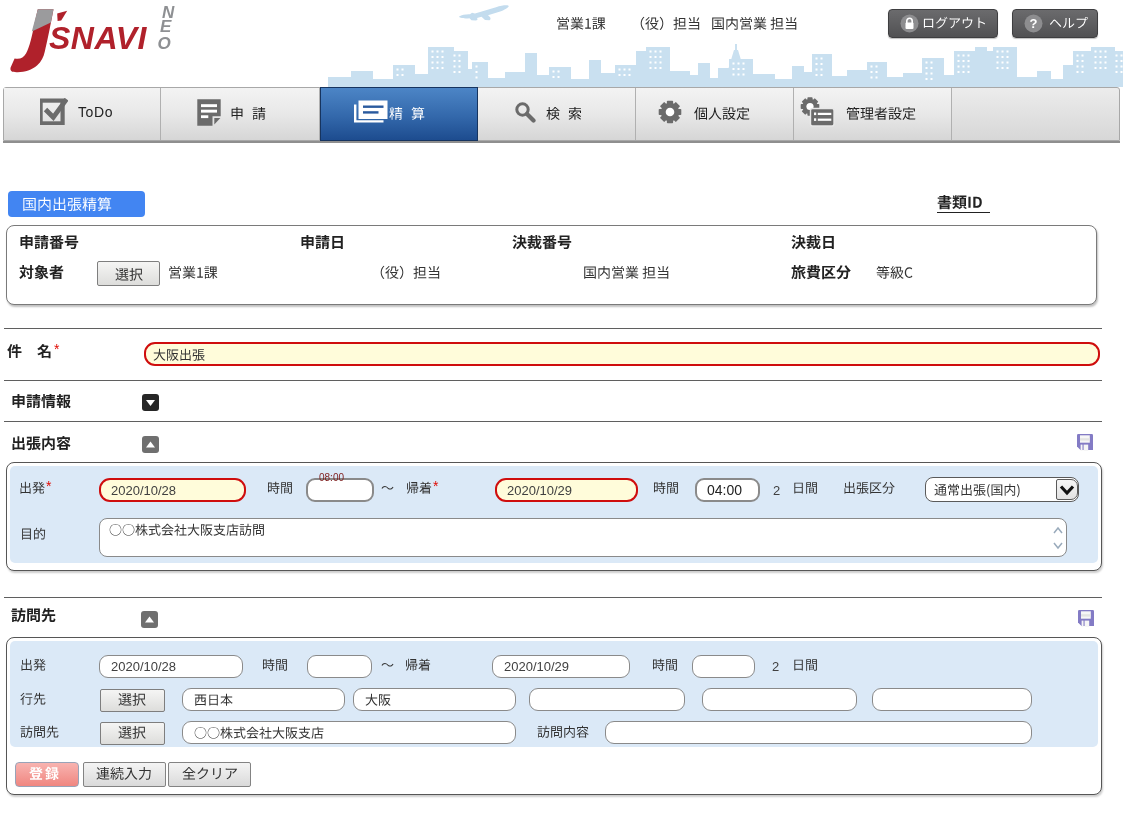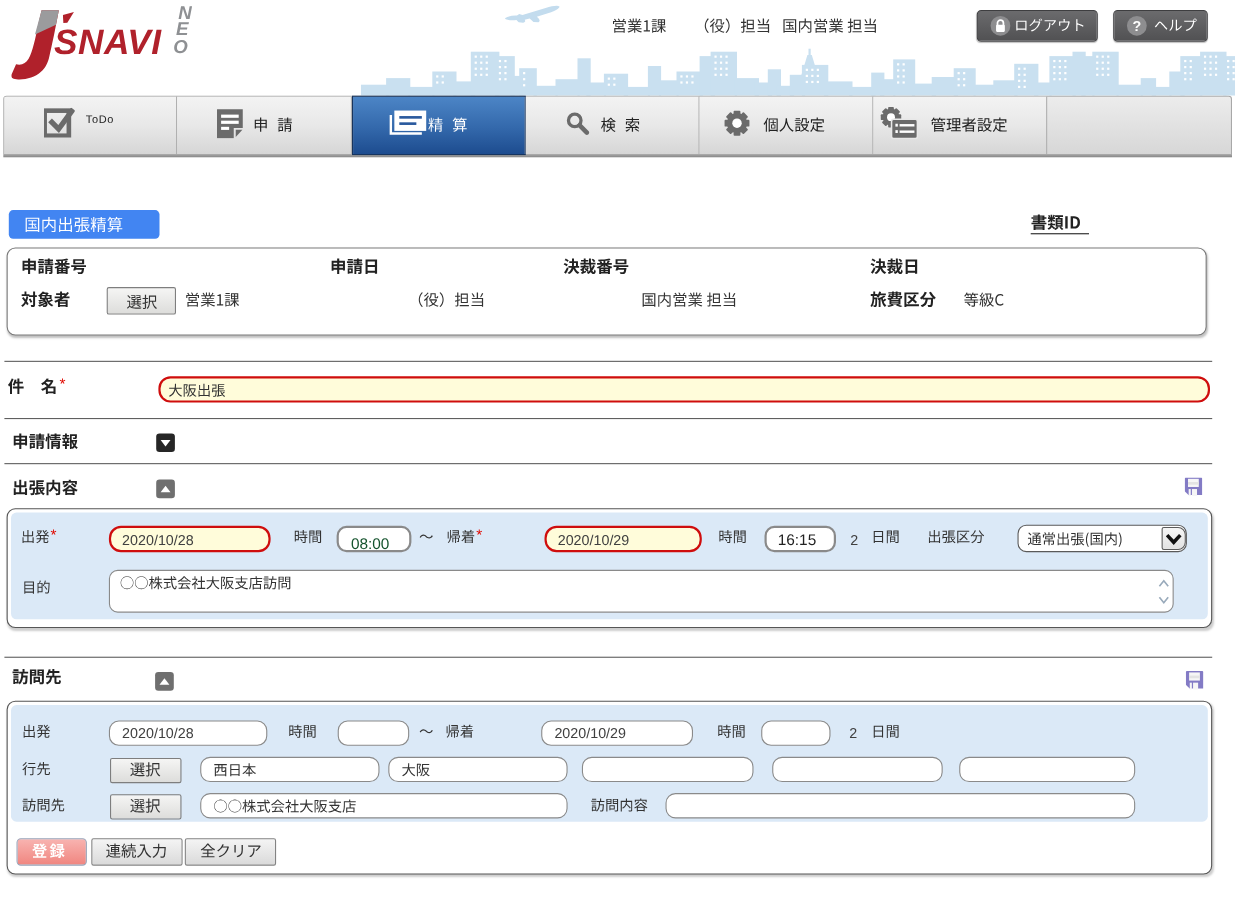--- a/index.html
+++ b/index.html
@@ -250,21 +250,21 @@
     <div class="abs" style="left:4px;top:88px;width:157px;height:52px;background:linear-gradient(#f3f3f3,#e8e8e8 50%,#d6d6d6);border-right:1px solid #b0b0b0"></div>
     <div class="abs" style="left:161px;top:88px;width:159px;height:52px;background:linear-gradient(#f3f3f3,#e8e8e8 50%,#d6d6d6);border-right:1px solid #b0b0b0"></div>
     <div class="abs" style="left:320px;top:87px;width:158px;height:54px;background:linear-gradient(#4c85c6,#3368ab 55%,#1d4c8f);border:1px solid #16345f"></div>
     <div class="abs" style="left:478px;top:88px;width:158px;height:52px;background:linear-gradient(#f3f3f3,#e8e8e8 50%,#d6d6d6);border-right:1px solid #b0b0b0"></div>
     <div class="abs" style="left:636px;top:88px;width:158px;height:52px;background:linear-gradient(#f3f3f3,#e8e8e8 50%,#d6d6d6);border-right:1px solid #b0b0b0"></div>
     <div class="abs" style="left:794px;top:88px;width:158px;height:52px;background:linear-gradient(#f3f3f3,#e8e8e8 50%,#d6d6d6);border-right:1px solid #b0b0b0"></div>
     <svg class="abs" style="left:40px;top:98px" width="28" height="27" viewBox="0 0 28 27">
       <rect x="0.6" y="2.6" width="22" height="22.8" fill="none" stroke="#6b6b6b" stroke-width="4.2"></rect>
       <path d="M5.5,11.5 L13.3,19.3 L26.6,1.2" fill="none" stroke="#6b6b6b" stroke-width="4.8"></path>
     </svg>
-    <span class="t" style="left:78px;top:104px;color:#222;font-size:10px;letter-spacing:0.6px">ToDo</span>
+    <span class="t" style="left:78px;top:104px;color:#222;font-size:14px;letter-spacing:0.6px">ToDo</span>
     <svg class="abs" style="left:197px;top:99px" width="24" height="27" viewBox="0 0 24 27">
       <path d="M0.3,0.3 H23.7 V17.3 H15.5 V26.7 H0.3 Z" fill="#6b6b6b"></path>
       <path d="M17.3,18.9 H23.4 L17.3,25.6 Z" fill="#6b6b6b"></path>
       <rect x="4" y="5.2" width="16" height="2.9" fill="#fff"></rect>
       <rect x="4" y="10.7" width="16" height="2.9" fill="#fff"></rect>
       <rect x="4" y="16.3" width="7.3" height="2.8" fill="#fff"></rect>
     </svg>
     <svg width="46" height="20" viewBox="0 0 46 20" style="position:absolute;left:230px;top:104px;overflow:visible">
       <path transform="translate(0,14.7)" d="M1.6 -9.9H12.5V-2H11.4V-8.9H2.6V-1.9H1.6ZM2.2 -6.9H12V-5.9H2.2ZM2.2 -3.7H12V-2.7H2.2ZM6.4 -11.8H7.5V1.1H6.4Z M23.2 -7.5H27.3V-6.7H23.2ZM23.2 -11.3H27.2V-10.4H23.2ZM23.2 -5.7H27.3V-4.8H23.2ZM22.5 -9.4H27.8V-8.6H22.5ZM23.7 -3.8H27.3V0.3H23.7V-0.5H26.4V-2.9H23.7ZM23.2 -3.8H24.1V1H23.2ZM28.1 -10.8H35.1V-10H28.1ZM28.4 -9.2H34.9V-8.4H28.4ZM27.7 -7.5H35.4V-6.7H27.7ZM31 -11.8H32V-6.8H31ZM28.8 -5.8H34.2V-5H29.8V1.1H28.8ZM33.6 -5.8H34.6V0Q34.6 0.4 34.5 0.6Q34.4 0.8 34.1 0.9Q33.8 1 33.4 1.1Q32.9 1.1 32.3 1.1Q32.2 0.9 32.2 0.6Q32.1 0.4 32 0.2Q32.4 0.2 32.8 0.2Q33.2 0.2 33.3 0.2Q33.5 0.2 33.5 0.2Q33.6 0.1 33.6 -0ZM29.2 -4H34.1V-3.3H29.2ZM29.2 -2.3H34.1V-1.5H29.2Z" fill="#222"></path>
     </svg>
@@ -401,35 +401,35 @@
     <svg width="28" height="18" viewBox="0 0 28 18" style="position:absolute;left:19px;top:479px;overflow:visible">
       <path transform="translate(0,13.7)" d="M1.9 -0.7H11.1V0.2H1.9ZM5.9 -10.9H6.9V-0.2H5.9ZM1.5 -4.4H2.4V1H1.5ZM10.6 -4.4H11.6V1H10.6ZM2 -9.7H2.9V-6.1H10.1V-9.7H11.1V-5.2H2Z M15.9 -6.3H23.1V-5.4H15.9ZM14.6 -10.4H18.5V-9.5H14.6ZM14.3 -3.4H24.7V-2.5H14.3ZM18.2 -10.4H18.3L18.5 -10.4L19.2 -10.1Q18.8 -9.1 18.3 -8.3Q17.7 -7.5 17 -6.8Q16.3 -6.1 15.5 -5.6Q14.8 -5.1 14 -4.7Q13.9 -4.9 13.7 -5.1Q13.5 -5.3 13.4 -5.5Q14.1 -5.8 14.8 -6.2Q15.6 -6.7 16.2 -7.3Q16.9 -7.9 17.4 -8.7Q17.9 -9.4 18.2 -10.2ZM17.3 -5.9H18.3V-3.6Q18.3 -3 18.2 -2.3Q18 -1.6 17.7 -1Q17.3 -0.4 16.6 0.1Q15.9 0.7 14.7 1.1Q14.6 1 14.5 0.8Q14.4 0.7 14.3 0.6Q14.1 0.4 14 0.3Q15.1 -0 15.8 -0.5Q16.5 -1 16.8 -1.5Q17.1 -2 17.2 -2.5Q17.3 -3.1 17.3 -3.6ZM20.5 -10.9Q21 -9.7 21.7 -8.7Q22.5 -7.6 23.5 -6.8Q24.5 -6 25.6 -5.6Q25.5 -5.5 25.4 -5.3Q25.3 -5.2 25.1 -5Q25 -4.9 25 -4.7Q23.8 -5.3 22.8 -6.1Q21.8 -7 21 -8.2Q20.2 -9.3 19.7 -10.6ZM14.5 -8.5 15.1 -9Q15.4 -8.8 15.7 -8.6Q16 -8.3 16.3 -8.1Q16.6 -7.8 16.8 -7.6L16.2 -7Q16 -7.2 15.7 -7.5Q15.4 -7.7 15.1 -8Q14.8 -8.3 14.5 -8.5ZM23 -10.8 23.7 -10.3Q23.2 -9.8 22.6 -9.3Q22 -8.8 21.5 -8.4L20.9 -8.9Q21.2 -9.1 21.6 -9.5Q22 -9.8 22.3 -10.1Q22.7 -10.5 23 -10.8ZM24.5 -9.3 25.2 -8.8Q24.7 -8.3 24 -7.7Q23.4 -7.2 22.8 -6.9L22.3 -7.3Q22.6 -7.6 23 -7.9Q23.4 -8.3 23.8 -8.6Q24.2 -9 24.5 -9.3ZM20.6 -5.8H21.6V-0.4Q21.6 -0.1 21.7 -0Q21.8 0.1 22.1 0.1Q22.2 0.1 22.4 0.1Q22.6 0.1 22.8 0.1Q23.1 0.1 23.3 0.1Q23.5 0.1 23.6 0.1Q23.8 0.1 23.9 -0.1Q24 -0.2 24 -0.5Q24.1 -0.9 24.1 -1.6Q24.3 -1.5 24.5 -1.4Q24.8 -1.2 25 -1.2Q24.9 -0.4 24.8 0.1Q24.7 0.6 24.4 0.8Q24.1 0.9 23.7 0.9Q23.6 0.9 23.3 0.9Q23.1 0.9 22.8 0.9Q22.5 0.9 22.3 0.9Q22 0.9 22 0.9Q21.4 0.9 21.1 0.8Q20.8 0.7 20.7 0.4Q20.6 0.1 20.6 -0.4Z" fill="#333"></path>
     </svg>
     <span class="t" style="left:46px;top:478px;color:#e00900;font-size:14px">*</span>
     <div class="inpY" style="left:99px;top:478px;width:147px;height:24px"></div>
     <span class="t" style="left:111px;top:483px">2020/10/28</span>
     <svg width="28" height="18" viewBox="0 0 28 18" style="position:absolute;left:267px;top:479px;overflow:visible">
       <path transform="translate(0,13.7)" d="M5.5 -9.4H12V-8.5H5.5ZM4.9 -6.8H12.5V-6H4.9ZM5 -4.5H12.4V-3.6H5ZM8.2 -10.9H9.2V-6.3H8.2ZM9.9 -6.1H10.9V-0.1Q10.9 0.3 10.8 0.5Q10.6 0.7 10.3 0.9Q10 1 9.5 1Q9 1 8.2 1Q8.2 0.8 8.1 0.6Q8 0.3 7.9 0.1Q8.5 0.1 9 0.1Q9.5 0.1 9.6 0.1Q9.8 0.1 9.9 0.1Q9.9 0 9.9 -0.1ZM5.8 -2.7 6.6 -3.2Q6.9 -2.8 7.2 -2.4Q7.6 -2 7.8 -1.7Q8.1 -1.3 8.3 -0.9L7.4 -0.4Q7.3 -0.7 7 -1.1Q6.8 -1.5 6.4 -2Q6.1 -2.4 5.8 -2.7ZM1.5 -10.1H4.7V-1.5H1.5V-2.4H3.8V-9.2H1.5ZM1.5 -6.3H4.2V-5.4H1.5ZM1 -10.1H1.9V-0.5H1Z M17.5 -3H21.5V-2.2H17.5ZM17.5 -4.9H21.9V-0.2H17.5V-0.9H21V-4.1H17.5ZM17.1 -4.9H17.9V0.5H17.1ZM14.7 -8.5H18.3V-7.8H14.7ZM20.6 -8.5H24.3V-7.8H20.6ZM23.9 -10.4H24.9V-0.2Q24.9 0.2 24.8 0.5Q24.7 0.7 24.3 0.9Q24 1 23.5 1Q23 1 22.1 1Q22.1 0.9 22.1 0.7Q22 0.5 21.9 0.4Q21.9 0.2 21.8 0Q22.2 0.1 22.6 0.1Q22.9 0.1 23.2 0.1Q23.5 0 23.6 0Q23.8 0 23.9 -0Q23.9 -0.1 23.9 -0.3ZM14.7 -10.4H18.9V-5.9H14.7V-6.6H18V-9.6H14.7ZM24.4 -10.4V-9.6H21V-6.6H24.4V-5.9H20.1V-10.4ZM14.2 -10.4H15.1V1.1H14.2Z" fill="#333"></path>
     </svg>
     <div class="abs" style="left:306px;top:478px;width:68px;height:24px;background:#fff;border:2px solid #8a8a8a;border-radius:9px"></div>
-    <span class="t" style="left:319px;top:486px;font-size:14px;color:#14532d">08:00</span>
+    <span class="t" style="left:319px;top:472px;font-size:10px;color:#7f1d1d">08:00</span>
     <svg width="15" height="18" viewBox="0 0 15 18" style="position:absolute;left:381px;top:479px;overflow:visible">
       <path transform="translate(0,13.7)" d="M6.1 -4.6Q5.6 -5.1 5.1 -5.4Q4.6 -5.6 3.9 -5.6Q3.2 -5.6 2.5 -5.2Q1.9 -4.7 1.5 -3.9L0.5 -4.4Q1.2 -5.5 2 -6.1Q2.9 -6.7 3.9 -6.7Q4.8 -6.7 5.5 -6.3Q6.2 -6 6.9 -5.3Q7.4 -4.8 7.9 -4.5Q8.4 -4.2 9.1 -4.2Q9.8 -4.2 10.5 -4.7Q11.1 -5.2 11.5 -6L12.5 -5.5Q11.8 -4.3 11 -3.8Q10.1 -3.2 9.1 -3.2Q8.2 -3.2 7.5 -3.5Q6.8 -3.9 6.1 -4.6Z" fill="#333"></path>
     </svg>
     <svg width="28" height="18" viewBox="0 0 28 18" style="position:absolute;left:406px;top:479px;overflow:visible">
       <path transform="translate(0,13.7)" d="M1 -9.4H1.9V-3.2H1ZM7.7 -5.2H8.6V1H7.7ZM3.1 -10.9H3.9V-5.7Q3.9 -4.7 3.9 -3.8Q3.8 -2.9 3.6 -2Q3.4 -1.2 2.9 -0.4Q2.5 0.4 1.8 1Q1.7 0.9 1.6 0.8Q1.4 0.7 1.3 0.6Q1.2 0.5 1.1 0.4Q2 -0.4 2.4 -1.4Q2.8 -2.3 2.9 -3.4Q3.1 -4.5 3.1 -5.7ZM5.2 -3.9H10.8V-3.1H6.1V0.2H5.2ZM5.2 -10.6H11.2V-6.6H5.1V-7.4H10.3V-9.8H5.2ZM5.5 -9H10.9V-8.3H5.5ZM10.4 -3.9H11.3V-0.8Q11.3 -0.5 11.2 -0.3Q11.1 -0.1 10.9 -0Q10.7 0.1 10.3 0.1Q10 0.1 9.5 0.1Q9.5 -0.1 9.4 -0.3Q9.3 -0.5 9.2 -0.7Q9.6 -0.7 9.9 -0.7Q10.1 -0.7 10.2 -0.7Q10.3 -0.7 10.3 -0.7Q10.4 -0.8 10.4 -0.9ZM4.3 -5.9H12.2V-3.8H11.3V-5.1H5.2V-3.8H4.3Z M14.5 -9.5H24.6V-8.7H14.5ZM15 -7.8H24V-7.1H15ZM17 -3H23.3V-2.4H17ZM17 -1.6H23.3V-1H17ZM17 -0.2H23.4V0.5H17ZM13.9 -6.1H25.1V-5.3H13.9ZM19 -9H20V-5.5H19ZM16.1 -10.6 16.9 -10.9Q17.2 -10.6 17.5 -10.3Q17.8 -9.9 17.9 -9.6L17 -9.2Q16.9 -9.5 16.6 -9.9Q16.4 -10.3 16.1 -10.6ZM21.9 -11 23 -10.6Q22.7 -10.3 22.4 -9.9Q22.1 -9.5 21.8 -9.3L21 -9.6Q21.3 -9.9 21.5 -10.3Q21.8 -10.7 21.9 -11ZM16.8 -5.8 17.7 -5.6Q17.2 -4 16.2 -2.7Q15.3 -1.4 14.2 -0.6Q14.1 -0.7 14 -0.8Q13.8 -0.9 13.7 -1.1Q13.5 -1.2 13.4 -1.3Q14.5 -2.1 15.4 -3.2Q16.3 -4.4 16.8 -5.8ZM16.5 -4.6H23.9V1H22.9V-3.8H17.5V1H16.5Z" fill="#333"></path>
     </svg>
     <span class="t" style="left:433px;top:478px;color:#e00900;font-size:14px">*</span>
     <div class="inpY" style="left:495px;top:478px;width:143px;height:24px"></div>
     <span class="t" style="left:507px;top:483px">2020/10/29</span>
     <svg width="28" height="18" viewBox="0 0 28 18" style="position:absolute;left:653px;top:479px;overflow:visible">
       <path transform="translate(0,13.7)" d="M5.5 -9.4H12V-8.5H5.5ZM4.9 -6.8H12.5V-6H4.9ZM5 -4.5H12.4V-3.6H5ZM8.2 -10.9H9.2V-6.3H8.2ZM9.9 -6.1H10.9V-0.1Q10.9 0.3 10.8 0.5Q10.6 0.7 10.3 0.9Q10 1 9.5 1Q9 1 8.2 1Q8.2 0.8 8.1 0.6Q8 0.3 7.9 0.1Q8.5 0.1 9 0.1Q9.5 0.1 9.6 0.1Q9.8 0.1 9.9 0.1Q9.9 0 9.9 -0.1ZM5.8 -2.7 6.6 -3.2Q6.9 -2.8 7.2 -2.4Q7.6 -2 7.8 -1.7Q8.1 -1.3 8.3 -0.9L7.4 -0.4Q7.3 -0.7 7 -1.1Q6.8 -1.5 6.4 -2Q6.1 -2.4 5.8 -2.7ZM1.5 -10.1H4.7V-1.5H1.5V-2.4H3.8V-9.2H1.5ZM1.5 -6.3H4.2V-5.4H1.5ZM1 -10.1H1.9V-0.5H1Z M17.5 -3H21.5V-2.2H17.5ZM17.5 -4.9H21.9V-0.2H17.5V-0.9H21V-4.1H17.5ZM17.1 -4.9H17.9V0.5H17.1ZM14.7 -8.5H18.3V-7.8H14.7ZM20.6 -8.5H24.3V-7.8H20.6ZM23.9 -10.4H24.9V-0.2Q24.9 0.2 24.8 0.5Q24.7 0.7 24.3 0.9Q24 1 23.5 1Q23 1 22.1 1Q22.1 0.9 22.1 0.7Q22 0.5 21.9 0.4Q21.9 0.2 21.8 0Q22.2 0.1 22.6 0.1Q22.9 0.1 23.2 0.1Q23.5 0 23.6 0Q23.8 0 23.9 -0Q23.9 -0.1 23.9 -0.3ZM14.7 -10.4H18.9V-5.9H14.7V-6.6H18V-9.6H14.7ZM24.4 -10.4V-9.6H21V-6.6H24.4V-5.9H20.1V-10.4ZM14.2 -10.4H15.1V1.1H14.2Z" fill="#333"></path>
     </svg>
     <div class="abs" style="left:695px;top:478px;width:65px;height:24px;background:#fff;border:2px solid #8a8a8a;border-radius:9px"></div>
-    <span class="t" style="left:707px;top:482px;font-size:14px;color:#222">16:15</span>
+    <span class="t" style="left:707px;top:482px;font-size:14px;color:#222">04:00</span>
     <span class="t" style="left:773px;top:483px">2</span>
     <svg width="28" height="18" viewBox="0 0 28 18" style="position:absolute;left:792px;top:479px;overflow:visible">
       <path transform="translate(0,13.7)" d="M2.3 -10H10.8V0.8H9.8V-9.1H3.3V0.9H2.3ZM3 -5.5H10.2V-4.6H3ZM2.9 -0.9H10.2V0H2.9Z M17.5 -3H21.5V-2.2H17.5ZM17.5 -4.9H21.9V-0.2H17.5V-0.9H21V-4.1H17.5ZM17.1 -4.9H17.9V0.5H17.1ZM14.7 -8.5H18.3V-7.8H14.7ZM20.6 -8.5H24.3V-7.8H20.6ZM23.9 -10.4H24.9V-0.2Q24.9 0.2 24.8 0.5Q24.7 0.7 24.3 0.9Q24 1 23.5 1Q23 1 22.1 1Q22.1 0.9 22.1 0.7Q22 0.5 21.9 0.4Q21.9 0.2 21.8 0Q22.2 0.1 22.6 0.1Q22.9 0.1 23.2 0.1Q23.5 0 23.6 0Q23.8 0 23.9 -0Q23.9 -0.1 23.9 -0.3ZM14.7 -10.4H18.9V-5.9H14.7V-6.6H18V-9.6H14.7ZM24.4 -10.4V-9.6H21V-6.6H24.4V-5.9H20.1V-10.4ZM14.2 -10.4H15.1V1.1H14.2Z" fill="#333"></path>
     </svg>
     <svg width="54" height="18" viewBox="0 0 54 18" style="position:absolute;left:843px;top:479px;overflow:visible">
       <path transform="translate(0,13.7)" d="M1.9 -0.7H11.1V0.2H1.9ZM5.9 -10.9H6.9V-0.2H5.9ZM1.5 -4.4H2.4V1H1.5ZM10.6 -4.4H11.6V1H10.6ZM2 -9.7H2.9V-6.1H10.1V-9.7H11.1V-5.2H2Z M19.6 -8.5H24.4V-7.8H19.6ZM19.6 -6.7H24.4V-5.9H19.6ZM18 -4.8H25.5V-4H18ZM19.1 -10.4H24.9V-9.6H20.1V-4.4H19.1ZM18 -0.1Q18.9 -0.2 20.1 -0.4Q21.3 -0.6 22.6 -0.8L22.6 0.1Q21.4 0.3 20.3 0.5Q19.1 0.7 18.2 0.9ZM22 -4.4Q22.3 -3.3 22.8 -2.4Q23.3 -1.5 24 -0.8Q24.7 -0.1 25.7 0.2Q25.6 0.3 25.4 0.5Q25.3 0.6 25.2 0.8Q25.1 0.9 25 1.1Q24 0.6 23.3 -0.2Q22.5 -0.9 22 -2Q21.5 -3 21.2 -4.3ZM24.6 -3.6 25.4 -3.1Q24.9 -2.7 24.2 -2.2Q23.6 -1.8 23.1 -1.5L22.5 -1.9Q22.8 -2.1 23.2 -2.4Q23.6 -2.7 24 -3Q24.4 -3.4 24.6 -3.6ZM19.1 -4.5H20.1V-0L19.1 0.1ZM14.1 -4.6H17.5V-3.7H14.1ZM17.1 -4.6H18Q18 -4.6 18 -4.5Q18 -4.4 18 -4.3Q18 -4.2 18 -4.1Q17.9 -2.6 17.8 -1.6Q17.7 -0.6 17.5 -0.1Q17.4 0.4 17.2 0.6Q17 0.8 16.8 0.9Q16.6 1 16.3 1Q16.1 1 15.7 1Q15.2 1 14.8 1Q14.8 0.8 14.7 0.5Q14.6 0.3 14.5 0.1Q15 0.1 15.4 0.2Q15.7 0.2 15.9 0.2Q16.1 0.2 16.2 0.1Q16.3 0.1 16.4 0Q16.5 -0.1 16.6 -0.6Q16.8 -1.1 16.9 -2Q17 -2.9 17.1 -4.4ZM14.2 -7.3H15.1Q15 -6.6 14.9 -5.8Q14.8 -5.1 14.7 -4.4Q14.6 -3.7 14.5 -3.1L13.6 -3.2Q13.7 -3.8 13.8 -4.5Q13.9 -5.2 14 -5.9Q14.1 -6.6 14.2 -7.3ZM14.3 -7.3H16.9V-9.3H13.8V-10.2H17.8V-6.4H14.3Z M35.2 -8.7 36.2 -8.4Q35.4 -6.9 34.4 -5.6Q33.4 -4.3 32.2 -3.2Q31 -2 29.8 -1.2Q29.7 -1.3 29.5 -1.4Q29.4 -1.6 29.3 -1.7Q29.1 -1.9 29 -2Q30.3 -2.7 31.4 -3.8Q32.6 -4.8 33.5 -6.1Q34.5 -7.4 35.2 -8.7ZM29.5 -7.1 30.2 -7.8Q31.1 -7.2 32 -6.5Q33 -5.9 33.9 -5.2Q34.8 -4.4 35.5 -3.7Q36.3 -3 36.8 -2.4L36 -1.7Q35.5 -2.3 34.8 -3Q34.1 -3.7 33.2 -4.5Q32.3 -5.2 31.4 -5.9Q30.4 -6.6 29.5 -7.1ZM27.2 -10.1H38.1V-9.2H28.2V1.1H27.2ZM27.8 -0.6H38.4V0.3H27.8Z M41.4 -6H48.9V-5.1H41.4ZM48.5 -6H49.6Q49.6 -6 49.6 -5.9Q49.6 -5.8 49.6 -5.7Q49.6 -5.6 49.5 -5.5Q49.5 -4 49.4 -3Q49.3 -1.9 49.2 -1.2Q49.1 -0.5 49 -0.1Q48.9 0.3 48.7 0.5Q48.5 0.7 48.3 0.8Q48 0.9 47.7 1Q47.4 1 46.8 1Q46.3 1 45.6 0.9Q45.6 0.7 45.5 0.4Q45.5 0.2 45.3 -0Q46 0 46.5 0Q47.1 0 47.3 0Q47.5 0 47.6 0Q47.7 -0 47.8 -0.1Q48 -0.3 48.1 -0.9Q48.3 -1.5 48.4 -2.7Q48.5 -3.9 48.5 -5.8ZM43.2 -10.7 44.2 -10.4Q43.8 -9.3 43.1 -8.3Q42.5 -7.3 41.7 -6.4Q41 -5.6 40.1 -5Q40.1 -5.1 39.9 -5.2Q39.7 -5.4 39.6 -5.5Q39.4 -5.7 39.3 -5.7Q40.1 -6.3 40.9 -7.1Q41.6 -7.8 42.2 -8.7Q42.8 -9.7 43.2 -10.7ZM47.8 -10.7Q48.1 -10 48.5 -9.4Q49 -8.7 49.5 -8Q50 -7.4 50.6 -6.9Q51.2 -6.3 51.7 -6Q51.6 -5.9 51.4 -5.7Q51.3 -5.6 51.1 -5.4Q51 -5.2 50.9 -5.1Q50.3 -5.5 49.8 -6.1Q49.2 -6.7 48.7 -7.4Q48.1 -8.1 47.7 -8.8Q47.2 -9.6 46.8 -10.3ZM44.2 -5.7H45.2Q45.1 -4.7 44.9 -3.7Q44.7 -2.6 44.2 -1.7Q43.7 -0.8 42.8 -0.1Q42 0.6 40.6 1.1Q40.6 1 40.5 0.8Q40.3 0.7 40.2 0.5Q40.1 0.4 40 0.3Q41.3 -0.2 42.1 -0.8Q42.8 -1.5 43.3 -2.2Q43.7 -3 43.9 -3.9Q44.1 -4.8 44.2 -5.7Z" fill="#333"></path>
     </svg>
     <div class="abs" style="left:925px;top:477px;width:154px;height:25px;background:#fff;border:1px solid #5a5a5a;border-radius:8px"></div>
     <svg width="88" height="18" viewBox="0 0 88 18" style="position:absolute;left:934px;top:481px;overflow:visible">
       <path transform="translate(0,13.7)" d="M3.4 -5.8V-1.2H2.4V-4.9H0.5V-5.8ZM3.4 -1.6Q3.8 -0.9 4.7 -0.5Q5.5 -0.2 6.6 -0.1Q7.2 -0.1 8 -0.1Q8.7 -0.1 9.6 -0.1Q10.5 -0.1 11.3 -0.1Q12.1 -0.2 12.6 -0.2Q12.6 -0.1 12.5 0.1Q12.5 0.3 12.4 0.4Q12.4 0.6 12.3 0.8Q11.8 0.8 11 0.8Q10.3 0.8 9.5 0.8Q8.7 0.8 7.9 0.8Q7.2 0.8 6.6 0.8Q5.4 0.7 4.5 0.4Q3.6 0 3 -0.8Q2.5 -0.3 1.9 0.1Q1.4 0.5 0.9 0.9L0.4 -0Q0.9 -0.3 1.4 -0.8Q2 -1.2 2.5 -1.6ZM0.8 -10 1.4 -10.6Q1.9 -10.3 2.3 -10Q2.7 -9.6 3.1 -9.2Q3.5 -8.8 3.7 -8.5L2.9 -7.8Q2.7 -8.2 2.4 -8.6Q2 -8.9 1.6 -9.3Q1.2 -9.7 0.8 -10ZM6 -8.7 6.6 -9.3Q7.2 -9.1 7.9 -8.8Q8.6 -8.5 9.2 -8.2Q9.9 -7.9 10.3 -7.6L9.7 -7Q9.3 -7.3 8.6 -7.6Q8 -7.9 7.3 -8.2Q6.6 -8.5 6 -8.7ZM4.7 -7.7H11.4V-6.9H5.6V-0.9H4.7ZM11 -7.7H11.9V-1.9Q11.9 -1.5 11.8 -1.3Q11.7 -1.2 11.5 -1Q11.2 -0.9 10.8 -0.9Q10.4 -0.9 9.7 -0.9Q9.7 -1.1 9.6 -1.3Q9.5 -1.5 9.4 -1.7Q9.9 -1.7 10.3 -1.7Q10.6 -1.7 10.8 -1.7Q10.9 -1.7 10.9 -1.7Q11 -1.8 11 -1.9ZM4.7 -10.4H11.2V-9.6H4.7ZM5.2 -5.8H11.4V-5H5.2ZM5.2 -3.8H11.4V-3.1H5.2ZM7.8 -7.3H8.7V-1H7.8ZM10.9 -10.4H11.1L11.3 -10.4L11.9 -10Q11.5 -9.6 10.9 -9.2Q10.4 -8.8 9.7 -8.4Q9.1 -8.1 8.5 -7.8Q8.5 -8 8.3 -8.1Q8.1 -8.3 8 -8.4Q8.6 -8.6 9.1 -8.9Q9.7 -9.2 10.1 -9.6Q10.6 -9.9 10.9 -10.2Z M19.2 -4.6H20.2V1H19.2ZM17.1 -6.4V-5.1H22V-6.4ZM16.1 -7.1H23V-4.4H16.1ZM15 -3.3H23.7V-2.4H16V0.4H15ZM23.2 -3.3H24.2V-0.6Q24.2 -0.2 24.1 0Q24 0.3 23.7 0.4Q23.4 0.5 22.9 0.5Q22.3 0.5 21.6 0.5Q21.6 0.3 21.5 0.1Q21.4 -0.2 21.3 -0.4Q21.6 -0.4 22 -0.4Q22.3 -0.3 22.6 -0.4Q22.8 -0.4 22.9 -0.4Q23.1 -0.4 23.1 -0.4Q23.2 -0.5 23.2 -0.6ZM19.1 -10.9H20.1V-8.6H19.1ZM14.1 -8.9H25V-6.1H24V-8H15.1V-6.1H14.1ZM15.2 -10.4 16.1 -10.8Q16.4 -10.5 16.7 -10Q17 -9.6 17.2 -9.3L16.2 -8.8Q16.1 -9.2 15.8 -9.6Q15.5 -10.1 15.2 -10.4ZM22.9 -10.8 23.9 -10.5Q23.6 -10 23.3 -9.6Q22.9 -9.2 22.6 -8.9L21.8 -9.2Q22 -9.4 22.2 -9.7Q22.4 -10 22.6 -10.3Q22.8 -10.6 22.9 -10.8Z M27.9 -0.7H37.1V0.2H27.9ZM31.9 -10.9H32.9V-0.2H31.9ZM27.5 -4.4H28.4V1H27.5ZM36.6 -4.4H37.6V1H36.6ZM28 -9.7H28.9V-6.1H36.1V-9.7H37.1V-5.2H28Z M45.6 -8.5H50.4V-7.8H45.6ZM45.6 -6.7H50.4V-5.9H45.6ZM44 -4.8H51.5V-4H44ZM45.1 -10.4H50.9V-9.6H46.1V-4.4H45.1ZM44 -0.1Q44.9 -0.2 46.1 -0.4Q47.3 -0.6 48.6 -0.8L48.6 0.1Q47.4 0.3 46.3 0.5Q45.1 0.7 44.2 0.9ZM48 -4.4Q48.3 -3.3 48.8 -2.4Q49.3 -1.5 50 -0.8Q50.7 -0.1 51.7 0.2Q51.6 0.3 51.4 0.5Q51.3 0.6 51.2 0.8Q51.1 0.9 51 1.1Q50 0.6 49.3 -0.2Q48.5 -0.9 48 -2Q47.5 -3 47.2 -4.3ZM50.6 -3.6 51.4 -3.1Q50.9 -2.7 50.2 -2.2Q49.6 -1.8 49.1 -1.5L48.5 -1.9Q48.8 -2.1 49.2 -2.4Q49.6 -2.7 50 -3Q50.4 -3.4 50.6 -3.6ZM45.1 -4.5H46.1V-0L45.1 0.1ZM40.1 -4.6H43.5V-3.7H40.1ZM43.1 -4.6H44Q44 -4.6 44 -4.5Q44 -4.4 44 -4.3Q44 -4.2 44 -4.1Q43.9 -2.6 43.8 -1.6Q43.7 -0.6 43.5 -0.1Q43.4 0.4 43.2 0.6Q43 0.8 42.8 0.9Q42.6 1 42.3 1Q42.1 1 41.7 1Q41.2 1 40.8 1Q40.8 0.8 40.7 0.5Q40.6 0.3 40.5 0.1Q41 0.1 41.4 0.2Q41.7 0.2 41.9 0.2Q42.1 0.2 42.2 0.1Q42.3 0.1 42.4 0Q42.5 -0.1 42.6 -0.6Q42.8 -1.1 42.9 -2Q43 -2.9 43.1 -4.4ZM40.2 -7.3H41.1Q41 -6.6 40.9 -5.8Q40.8 -5.1 40.7 -4.4Q40.6 -3.7 40.5 -3.1L39.6 -3.2Q39.7 -3.8 39.8 -4.5Q39.9 -5.2 40 -5.9Q40.1 -6.6 40.2 -7.3ZM40.3 -7.3H42.9V-9.3H39.8V-10.2H43.8V-6.4H40.3Z M55.1 2.6Q54.2 1.1 53.7 -0.5Q53.2 -2.1 53.2 -4Q53.2 -6 53.7 -7.6Q54.2 -9.2 55.1 -10.6L55.8 -10.3Q55 -8.9 54.6 -7.3Q54.2 -5.7 54.2 -4Q54.2 -2.4 54.6 -0.8Q55 0.8 55.8 2.2Z M59.5 -8.3H66.2V-7.4H59.5ZM59.9 -5.6H65.9V-4.7H59.9ZM59.4 -2.5H66.5V-1.7H59.4ZM62.4 -8H63.3V-2.1H62.4ZM64.1 -4.2 64.7 -4.5Q65.1 -4.2 65.5 -3.8Q65.8 -3.4 66 -3.1L65.4 -2.7Q65.2 -3 64.8 -3.4Q64.4 -3.8 64.1 -4.2ZM57.5 -10.3H68.3V1H67.2V-9.4H58.5V1H57.5ZM58 -0.5H67.7V0.4H58Z M75.3 -5.6 76 -6.2Q76.5 -5.7 77 -5.2Q77.6 -4.7 78.1 -4.2Q78.6 -3.7 79.1 -3.2Q79.5 -2.8 79.8 -2.4L79 -1.8Q78.7 -2.1 78.3 -2.6Q77.9 -3.1 77.4 -3.6Q76.8 -4.2 76.3 -4.7Q75.8 -5.2 75.3 -5.6ZM75.4 -10.9H76.4V-8.4Q76.4 -7.8 76.3 -7.1Q76.3 -6.4 76.1 -5.7Q75.9 -4.9 75.4 -4.2Q75 -3.5 74.4 -2.8Q73.7 -2.2 72.7 -1.6Q72.6 -1.7 72.5 -1.8Q72.4 -2 72.2 -2.1Q72.1 -2.2 72 -2.3Q73 -2.9 73.6 -3.5Q74.2 -4.1 74.6 -4.7Q75 -5.3 75.1 -6Q75.3 -6.6 75.4 -7.2Q75.4 -7.8 75.4 -8.4ZM70.7 -8.7H80.6V-7.7H71.6V1.1H70.7ZM80.2 -8.7H81.1V-0.2Q81.1 0.2 81 0.5Q80.9 0.7 80.5 0.9Q80.2 1 79.6 1Q79 1 78.1 1Q78.1 0.9 78 0.7Q78 0.5 77.9 0.4Q77.9 0.2 77.8 0Q78.2 0 78.7 0.1Q79.1 0.1 79.4 0.1Q79.7 0.1 79.9 0.1Q80 0 80.1 -0Q80.2 -0.1 80.2 -0.3Z M83.7 2.6 82.9 2.2Q83.8 0.8 84.2 -0.8Q84.6 -2.4 84.6 -4Q84.6 -5.7 84.2 -7.3Q83.8 -8.9 82.9 -10.3L83.7 -10.6Q84.6 -9.2 85.1 -7.6Q85.6 -6 85.6 -4Q85.6 -2.1 85.1 -0.5Q84.6 1.1 83.7 2.6Z" fill="#333"></path>

